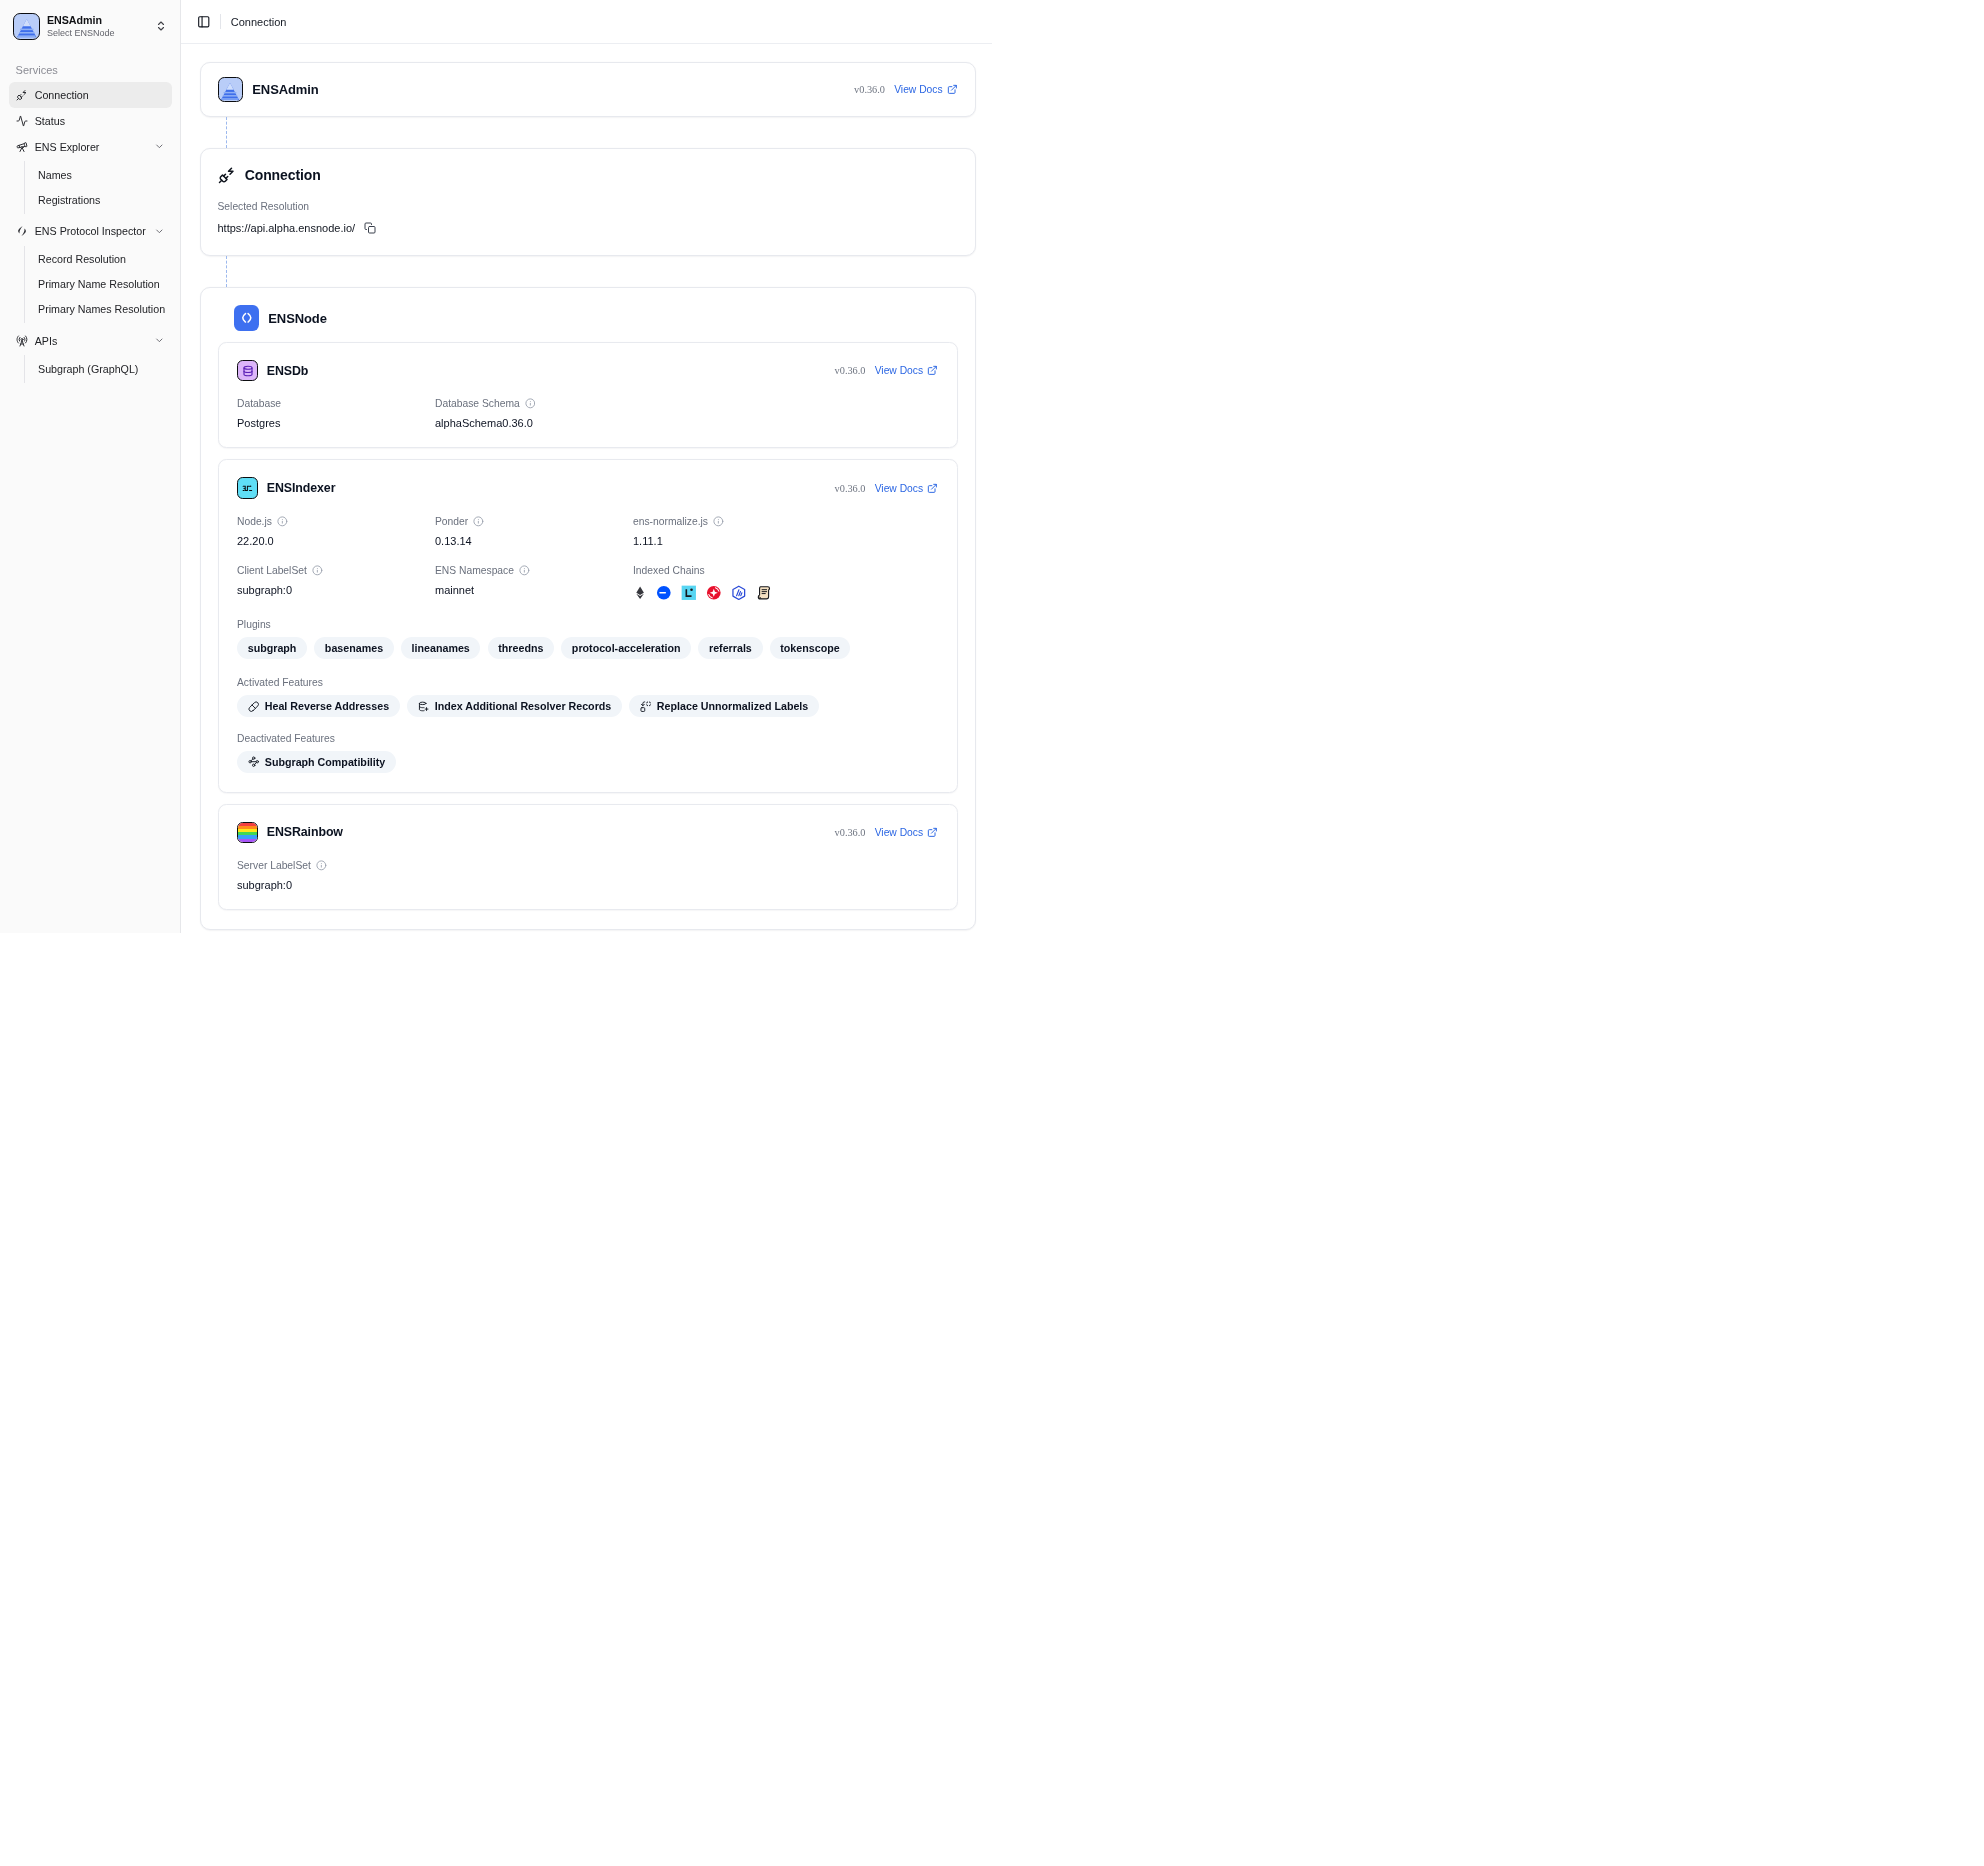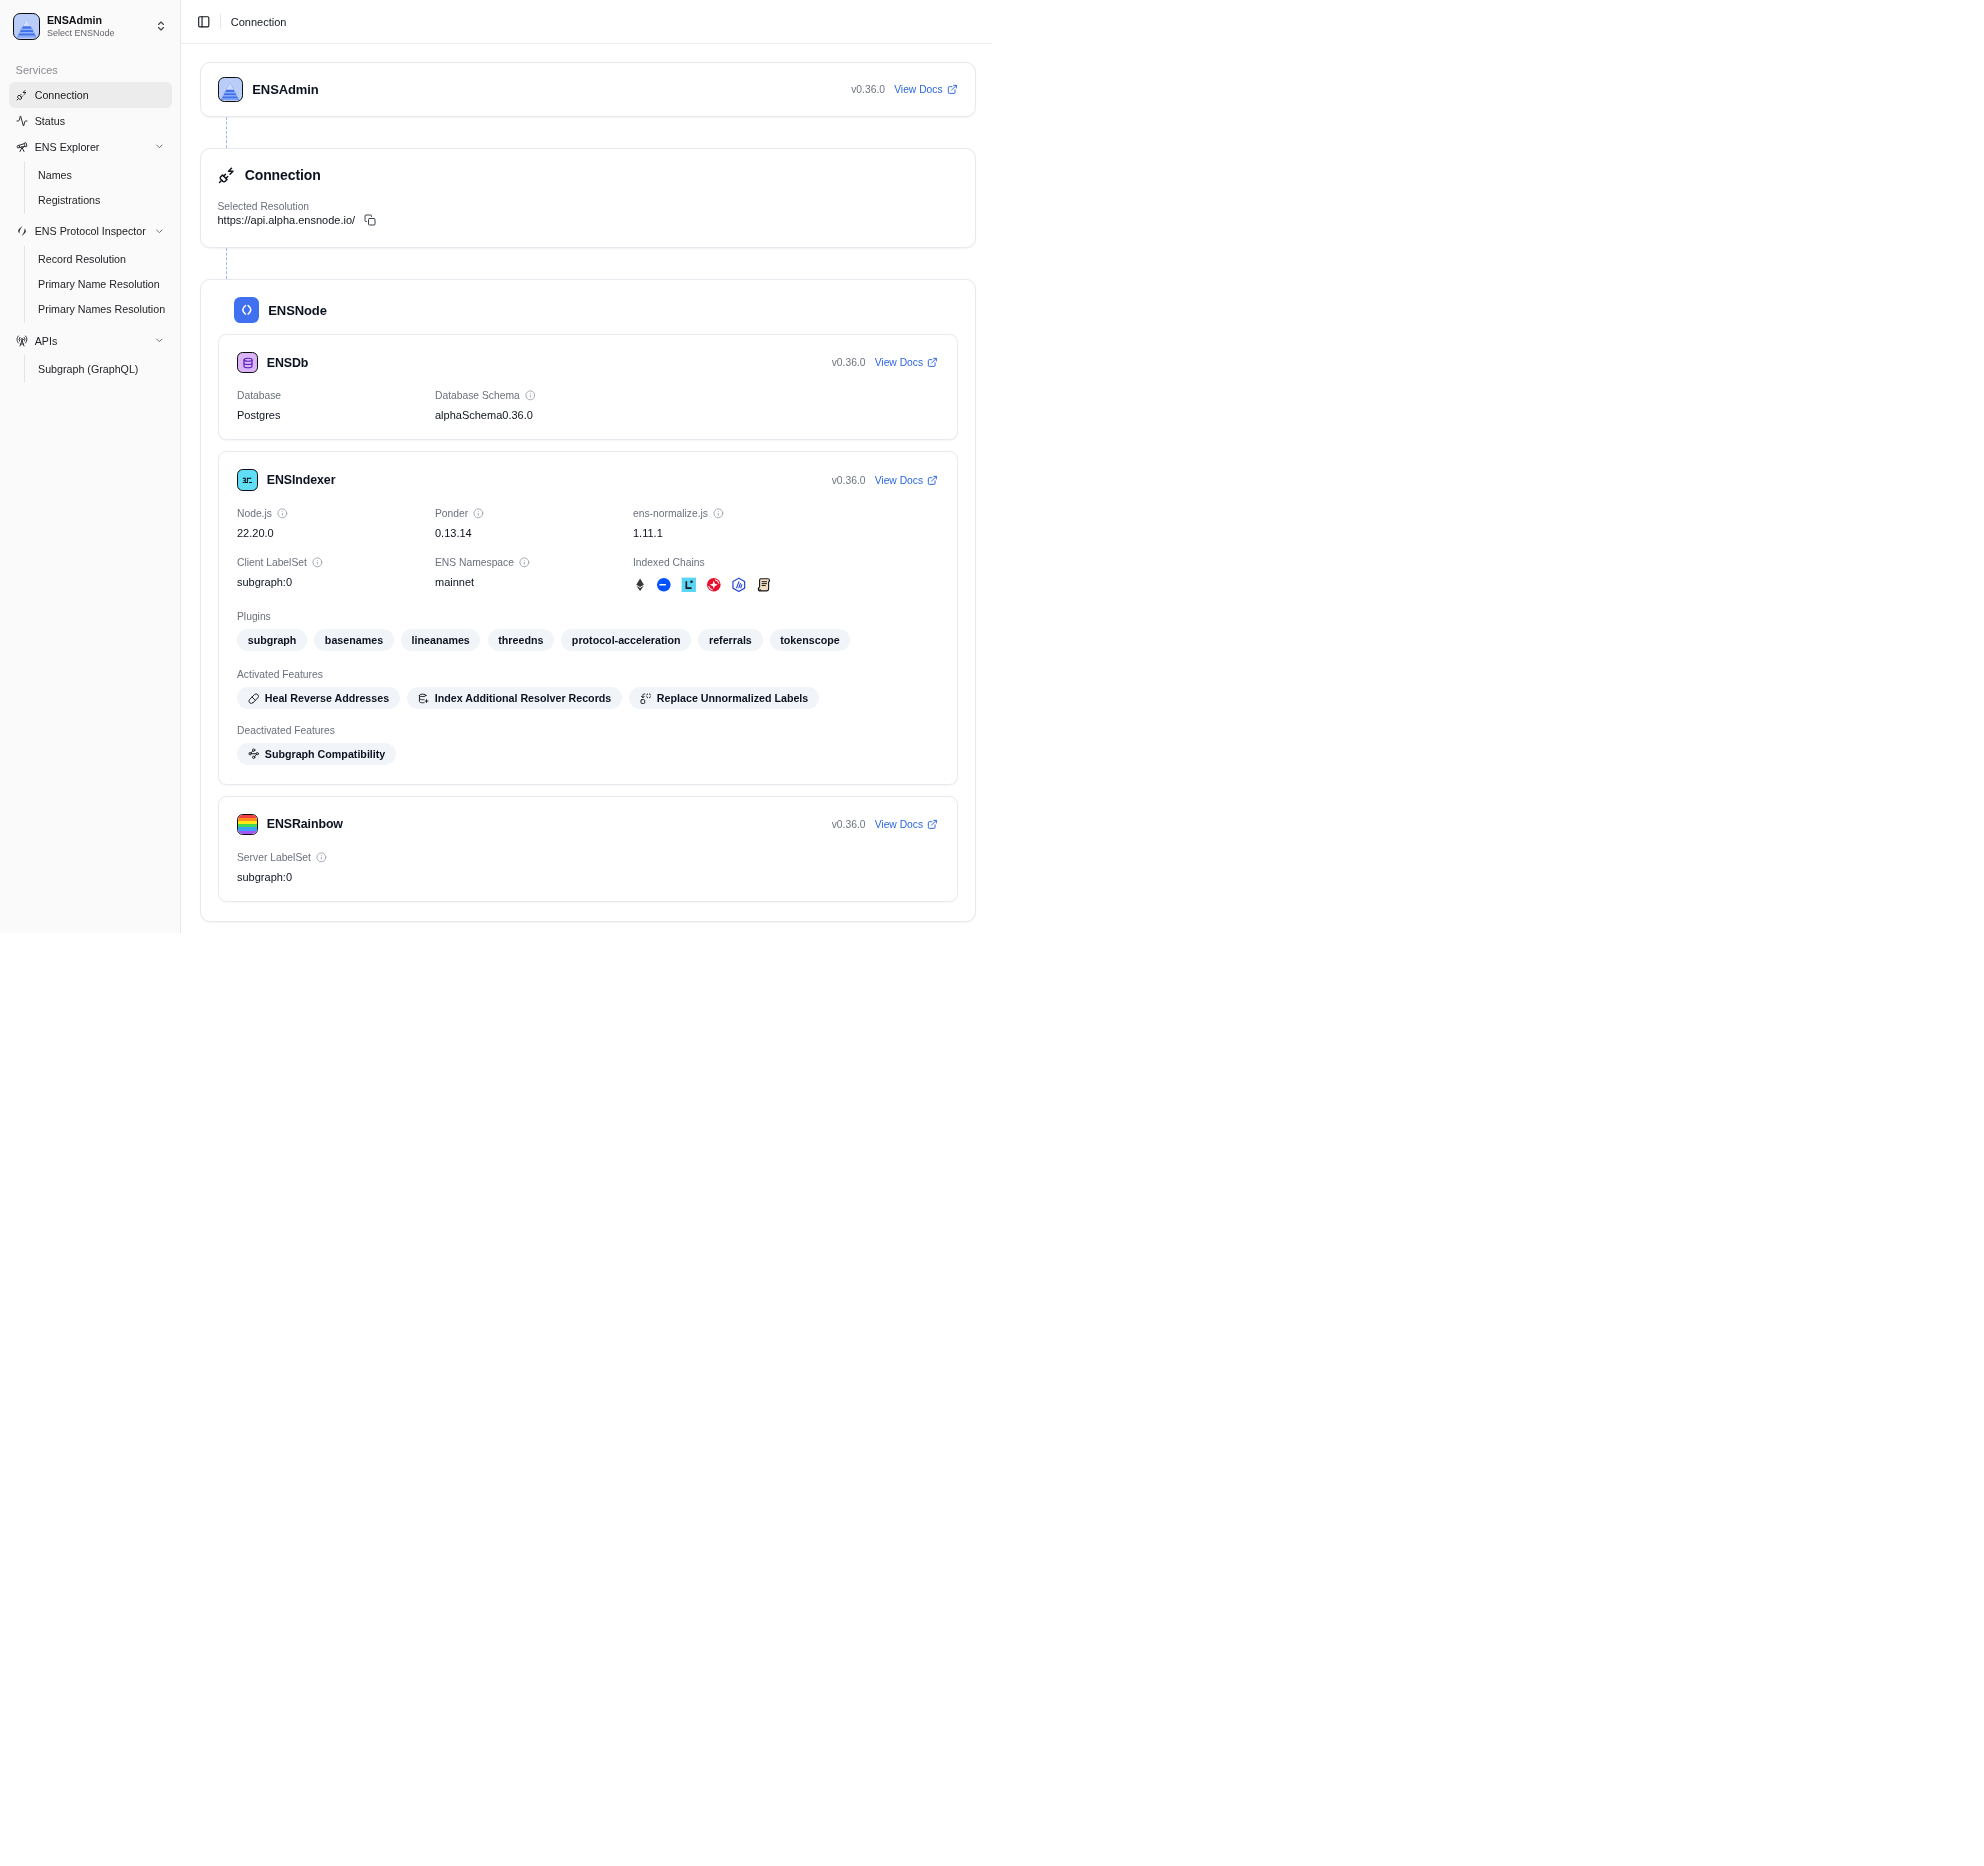--- a/index.html
+++ b/index.html
@@ -74,40 +74,40 @@
     display:flex; align-items:center; justify-content:space-between;
   }
   .hstack { display:flex; align-items:center; }
   .logo-sm {
     width:25.6px; height:25.6px; border:1.8px solid #0c0d10; border-radius:6.4px;
     background:#b9cdf8; display:flex; align-items:flex-end; justify-content:center;
     overflow:hidden; flex:0 0 auto;
   }
   .title-lg { font-size:13px; font-weight:700; letter-spacing:-0.1px; margin-left:9.2px; color:#0b1220; }
   .meta { display:flex; align-items:center; gap:9.2px; }
-  .version { font-size:10.3px; color:#6e7480; }
+  .version { font-size:10.3px; color:#6e7480;font-family:Liberation Serif, serif; }
   .doclink {
     display:flex; align-items:center; gap:4.3px; font-size:10.3px;
     color:#2b66e3; font-weight:500; cursor:pointer; text-decoration:none;
   }
 
   .connector {
     height:31px; width:0; border-left:1.4px dashed #9db9ee; margin-left:26px;
   }
 
   .connection-card { padding:17px 17px 21.3px; }
   .conn-head { display:flex; align-items:center; gap:9.2px; }
   .conn-head .cicon { display:flex; color:#11161f; }
   .title-conn { font-size:14px; font-weight:700; letter-spacing:-0.1px; }
   .field-label {
     display:flex; align-items:center; gap:5px;
     font-size:10.3px; color:#6a707d;
   }
   .mt24 { margin-top:17px; }
-  .url-row { margin-top:2px; display:flex; align-items:center; gap:9.2px; }
+  .url-row { margin-top:10px; display:flex; align-items:center; gap:9.2px; }
   .url-text { font-size:11px; color:#10151f; }
   .icon-btn { display:flex; color:#3a404c; cursor:pointer; background:none; border:none; padding:0; }
 
   .ensnode-card { padding:17px 17px 18.5px; margin-bottom:11.4px; }
   .node-head { display:flex; align-items:center;padding-left:16px; }
   .node-glyph {
     width:25.6px; height:25.6px; border-radius:6.4px; background:#3e70f0;
     display:flex; align-items:center; justify-content:center; flex:0 0 auto;
   }
 

